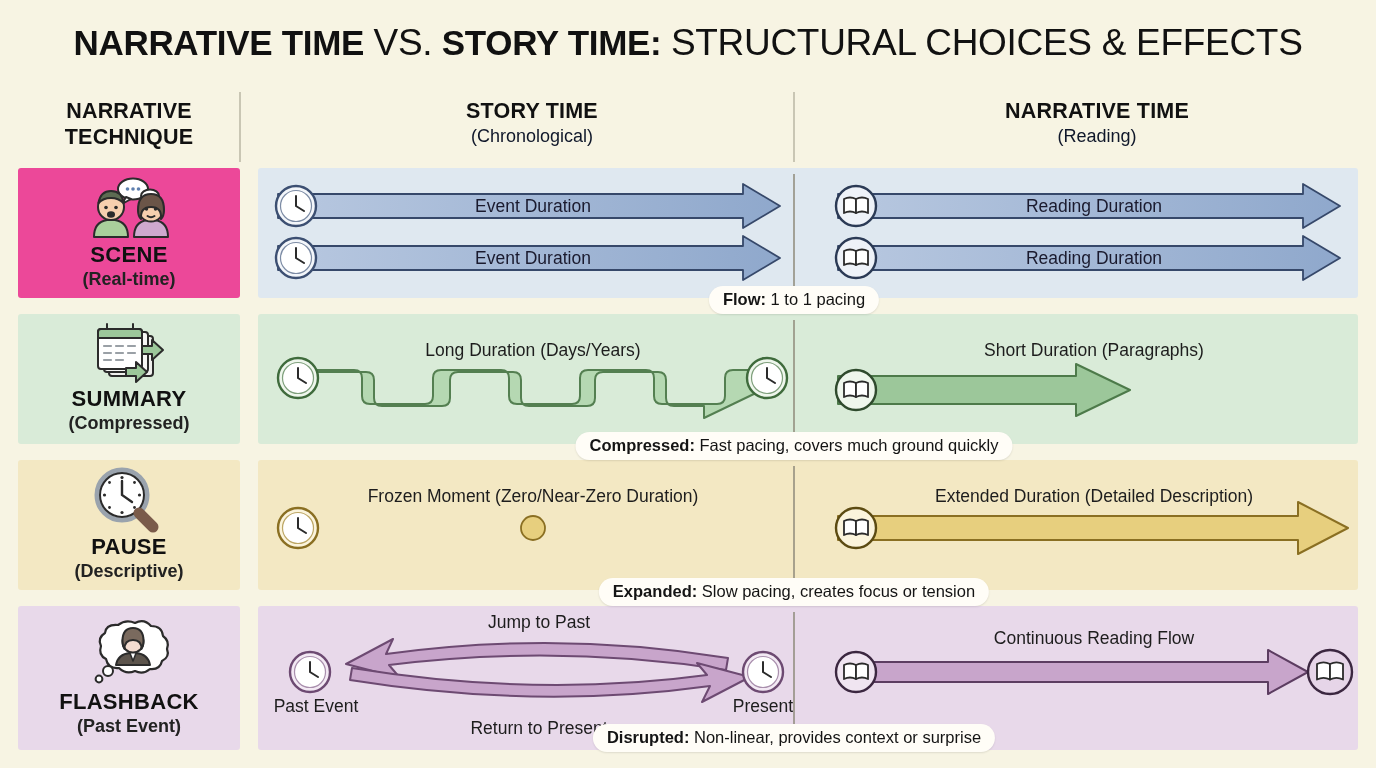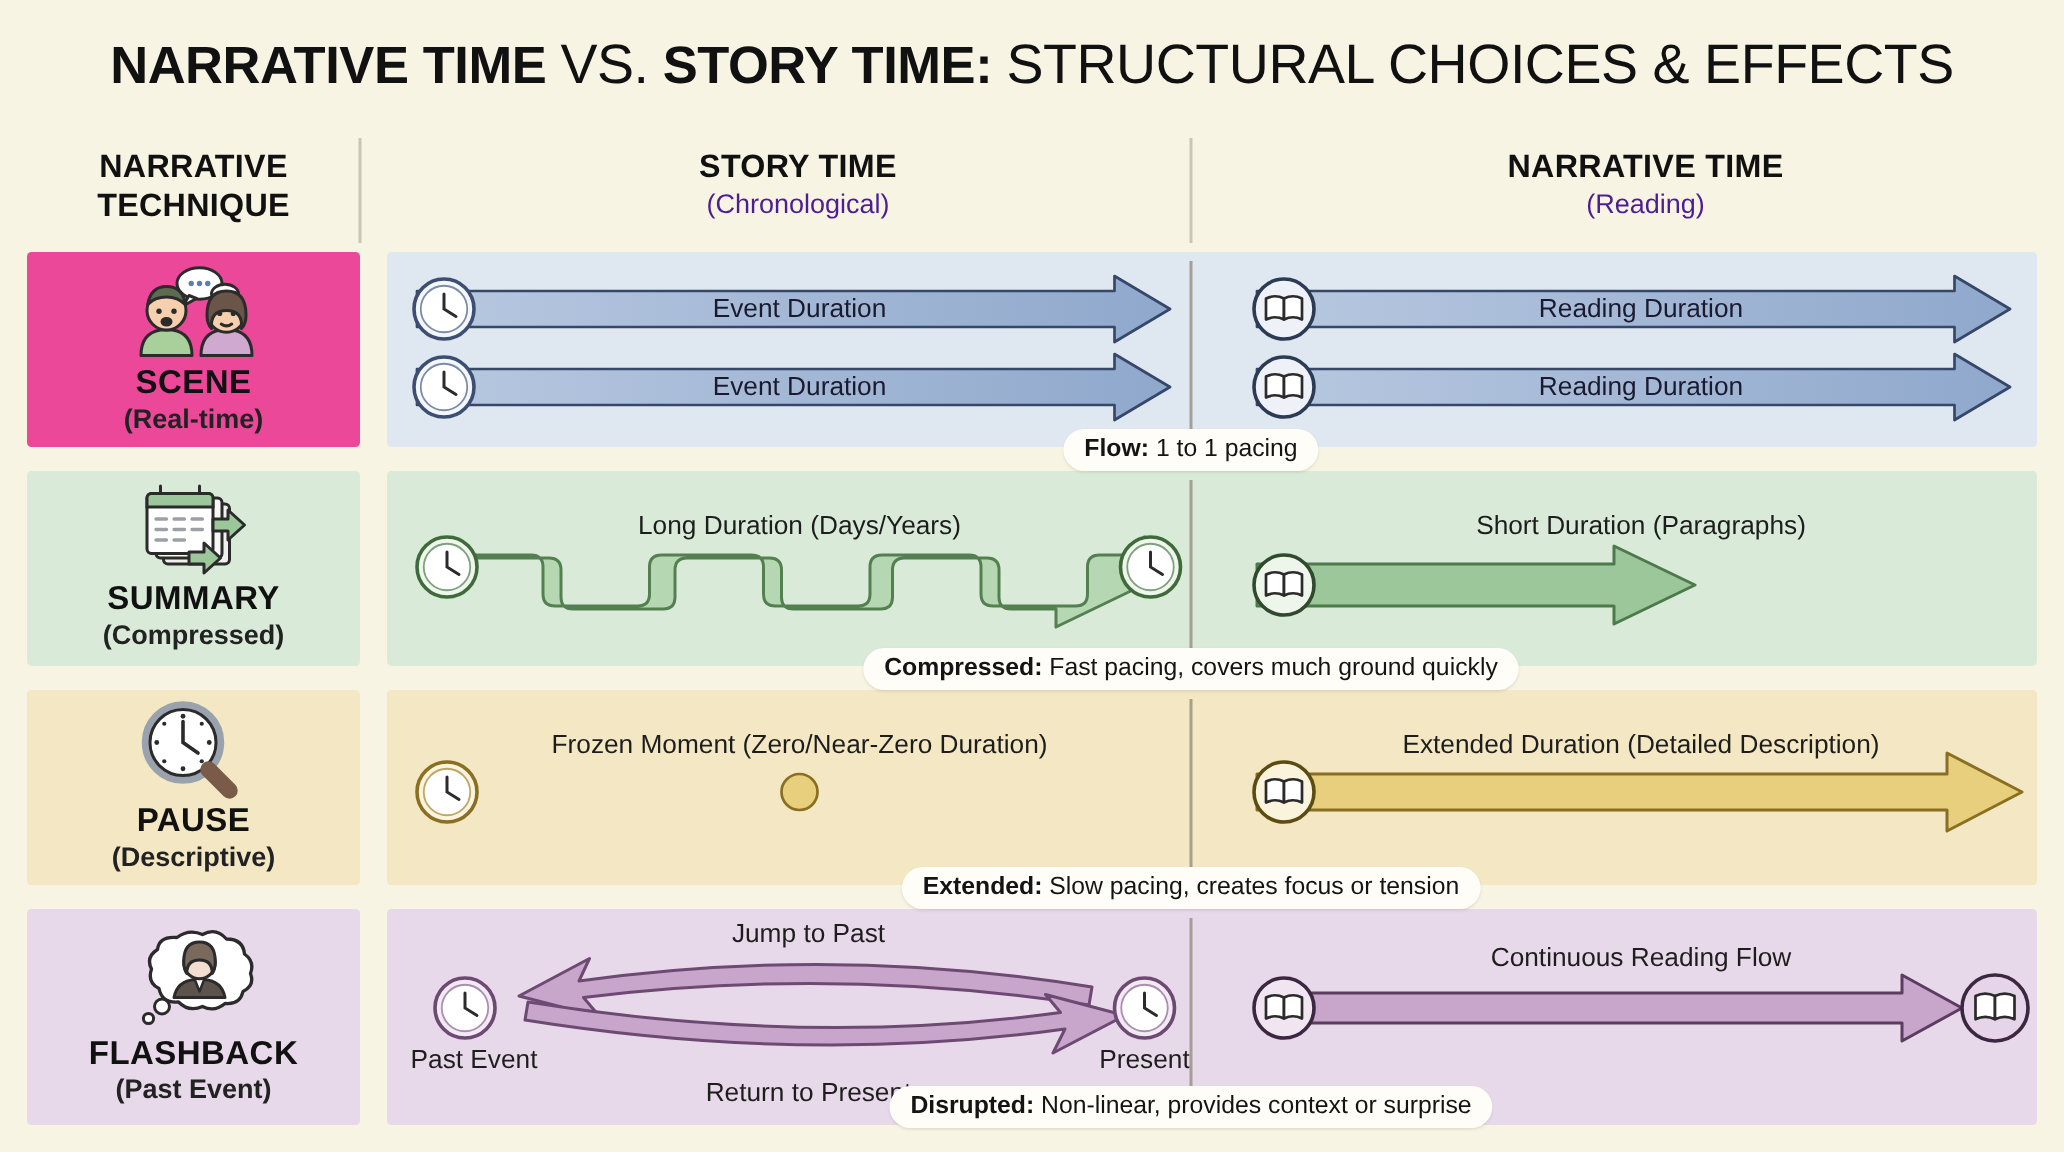--- a/index.html
+++ b/index.html
@@ -28,21 +28,21 @@
   }
   .title .lite { font-weight: 400; font-size: 37px; }
 
   
   .header {
     position: absolute; left: 18px; top: 90px;
     width: 1340px; height: 72px;
   }
   .hcell { position: absolute; text-align: center; }
   .hcell .h1 { font-size: 21.5px; font-weight: 700; letter-spacing: 0.2px; line-height: 26px; color: #111; }
-  .hcell .h2 { font-size: 18px; font-weight: 400; line-height: 25px; color: #4c1d95; }
+  .hcell .h2 { font-size: 18px; font-weight: 400; line-height: 25px; color: #0f172a; }
   .hcell.tech  { left: 0px;   width: 222px; top: 8px; }
   .hcell.story { left: 240px; width: 548px; top: 8px; text-align: center; }
   .hcell.narr  { left: 800px; width: 558px; top: 8px; }
 
   .vdiv {
     position: absolute; width: 2px; background: #c9c6b4;
   }
   .vdiv.h1 { left: 239px; top: 92px;  height: 70px; }
   .vdiv.h2 { left: 793px; top: 92px;  height: 70px; }
 
@@ -345,21 +345,21 @@
       </svg>
 
       <div class="cap center" style="left:275px; top:26px;">Frozen Moment (Zero/Near-Zero Duration)</div>
       <div class="cap center" style="left:836px; top:26px;">Extended Duration (Detailed Description)</div>
     </div>
 
     <div class="rowdiv"></div>
   </div>
 
   <div class="badge" style="left:794px; top:578px;">
-    <b>Extended:</b>
+    <b>Expanded:</b>
     <span>Slow pacing, creates focus or tension</span>
   </div>
 
   <div class="row" id="row-flashback" style="top:606px; height:144px;">
     <div class="panel left" id="p-fb-l" style="background: rgb(232, 217, 234);">
       <div class="labelcell">
         <div class="icon">
           <svg width="86" height="66" viewBox="0 0 86 66">
             <path d="M32 6 q8-6 17-2 q9-5 16 3 q11 0 12 10 q7 5 4 13 q3 8-5 12 q-2 9-12 8 q-7 6-15 2 q-9 4-16-3 q-11 1-13-9 q-8-4-5-13 q-4-8 4-13 q1-9 13-8 Z" fill="#ffffff" stroke="#2b2b2b" stroke-width="2.2" stroke-linejoin="round"></path>
             <circle cx="22" cy="52" r="5" fill="#ffffff" stroke="#2b2b2b" stroke-width="2"></circle>

